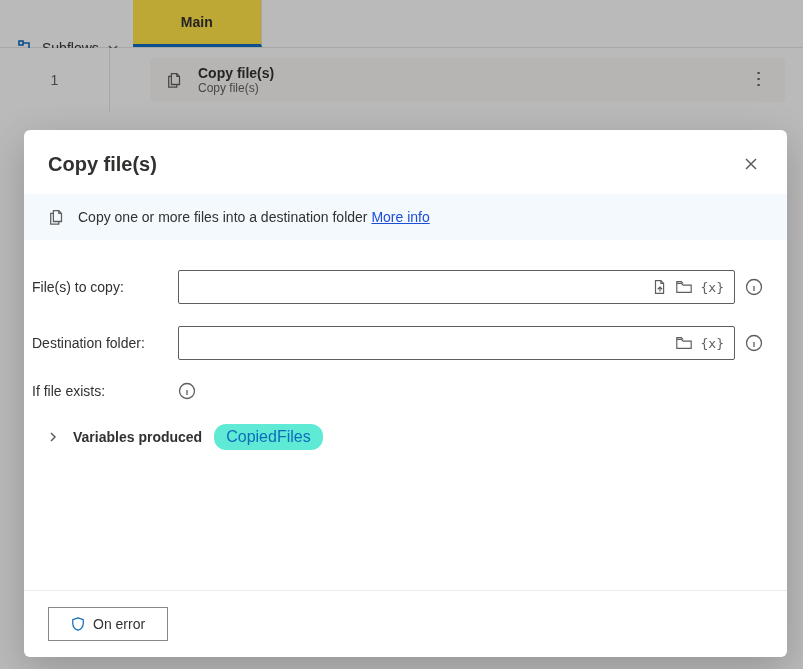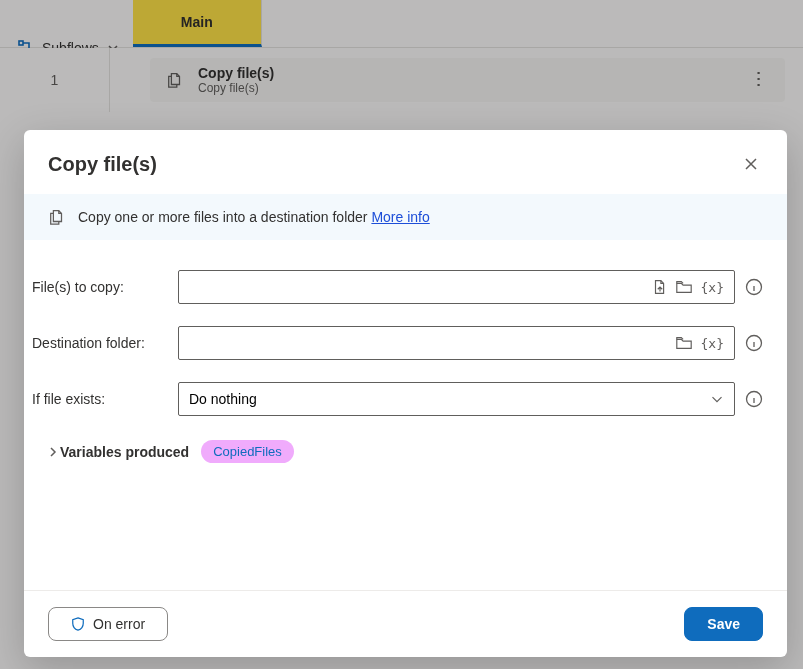--- a/index.html
+++ b/index.html
@@ -38,24 +38,24 @@
     .flabel { width: 136px; font-size: 14px; color: #323130; }
     .finput-wrap { flex: 1; display: flex; align-items: center; border: 1px solid #605e5c; border-radius: 2px; height: 34px; padding: 0 8px 0 10px; gap: 6px; background: #fff; }
     .finput { flex: 1; border: none; outline: none; font-size: 14px; height: 100%; background: transparent; }
     .ficon { width: 18px; height: 18px; display: flex; align-items: center; justify-content: center; color: #605e5c; cursor: pointer; }
     .ficon svg { width: 18px; height: 18px; stroke: #605e5c; fill: none; stroke-width: 1.3; }
     .var-token { font-family: monospace; font-size: 13px; color: #605e5c; cursor: pointer; padding: 0 2px;}
     .info-btn { width: 18px; height: 18px; display:flex; align-items:center; justify-content:center; cursor: pointer; }
     .info-btn svg { stroke:#605e5c; fill:none; stroke-width:1.3; }
     .chevron { margin-left: auto; }
     .vars-row { display: flex; align-items: center; gap: 12px; padding: 24px 24px 0 24px; font-size: 14px; }
-    .vars-row .expander { color: #323130; cursor: pointer; display:flex; align-items:center; gap:2px; font-weight: 600;}
-    .chip { background: #f0abfc; color: #0f6cbd; padding: 4px 12px; border-radius: 12px; font-size: 13px; cursor: pointer;}
+    .vars-row .expander { color: #323130; cursor: pointer; display:flex; align-items:center; gap:15px; font-weight: 600;}
+    .chip { background: #5eead4; color: #0f6cbd; padding: 4px 12px; border-radius: 12px; font-size: 16px; cursor: pointer;}
     .footer { margin-top: auto; border-top: 1px solid #edebe9; padding: 16px 24px; display: flex; align-items: center; gap: 12px; }
-    .btn { height: 34px; padding: 0 22px; border-radius: 8px; font-size: 14px; cursor: pointer; display: inline-flex; align-items: center; gap: 8px; }
+    .btn { height: 34px; padding: 0 22px; border-radius: 0; font-size: 14px; cursor: pointer; display: inline-flex; align-items: center; gap: 8px; }
     .btn.ghost { background: #fff; border: 1px solid #8a8886; color: #323130; }
     .btn.primary { background: #0f6cbd; border: 1px solid #0f6cbd; color: #fff; font-weight: 600; }
     .spacer { flex: 1; }
     .icon-copy { width:18px; height:18px; stroke:#605e5c; fill:none; stroke-width:1.4; }
     .shield { width:14px; height:14px; stroke:#0f6cbd; fill:none; stroke-width:1.4; }
   </style>
 </head>
 <body>
 
 <div class="bgwrap">
@@ -162,28 +162,20 @@
         <span class="info-btn">
           <svg width="18" height="18" viewBox="0 0 18 18">
               <circle cx="9" cy="9" r="7.5"></circle>
               <path d="M9 8v5M9 5.2v.01"></path>
             </svg>
         </span>
       </div>
 
       <div class="frow">
         <div class="flabel">If file exists:</div>
-        <div class="finput-wrap">
-          <span style="font-size:14px;">Do nothing</span>
-          <span class="ficon chevron">
-            <svg viewBox="0 0 20 20">
-                <path d="M5 8l5 5 5-5"></path>
-              </svg>
-          </span>
-        </div>
         <span class="info-btn">
           <svg width="18" height="18" viewBox="0 0 18 18">
               <circle cx="9" cy="9" r="7.5"></circle>
               <path d="M9 8v5M9 5.2v.01"></path>
             </svg>
         </span>
       </div>
 
     </div>
 
@@ -198,18 +190,15 @@
     </div>
 
     <div class="footer">
       <button class="btn ghost">
         <svg class="shield" viewBox="0 0 16 16">
             <path d="M8 1l6 2v4c0 4-3 7-6 8-3-1-6-4-6-8V3z"></path>
           </svg>
         <span>On error</span>
       </button>
       <span class="spacer"></span>
-      <button class="btn primary">
-        <span>Save</span>
-      </button>
     </div>
   </div>
 </div>
 
 </body></html>

